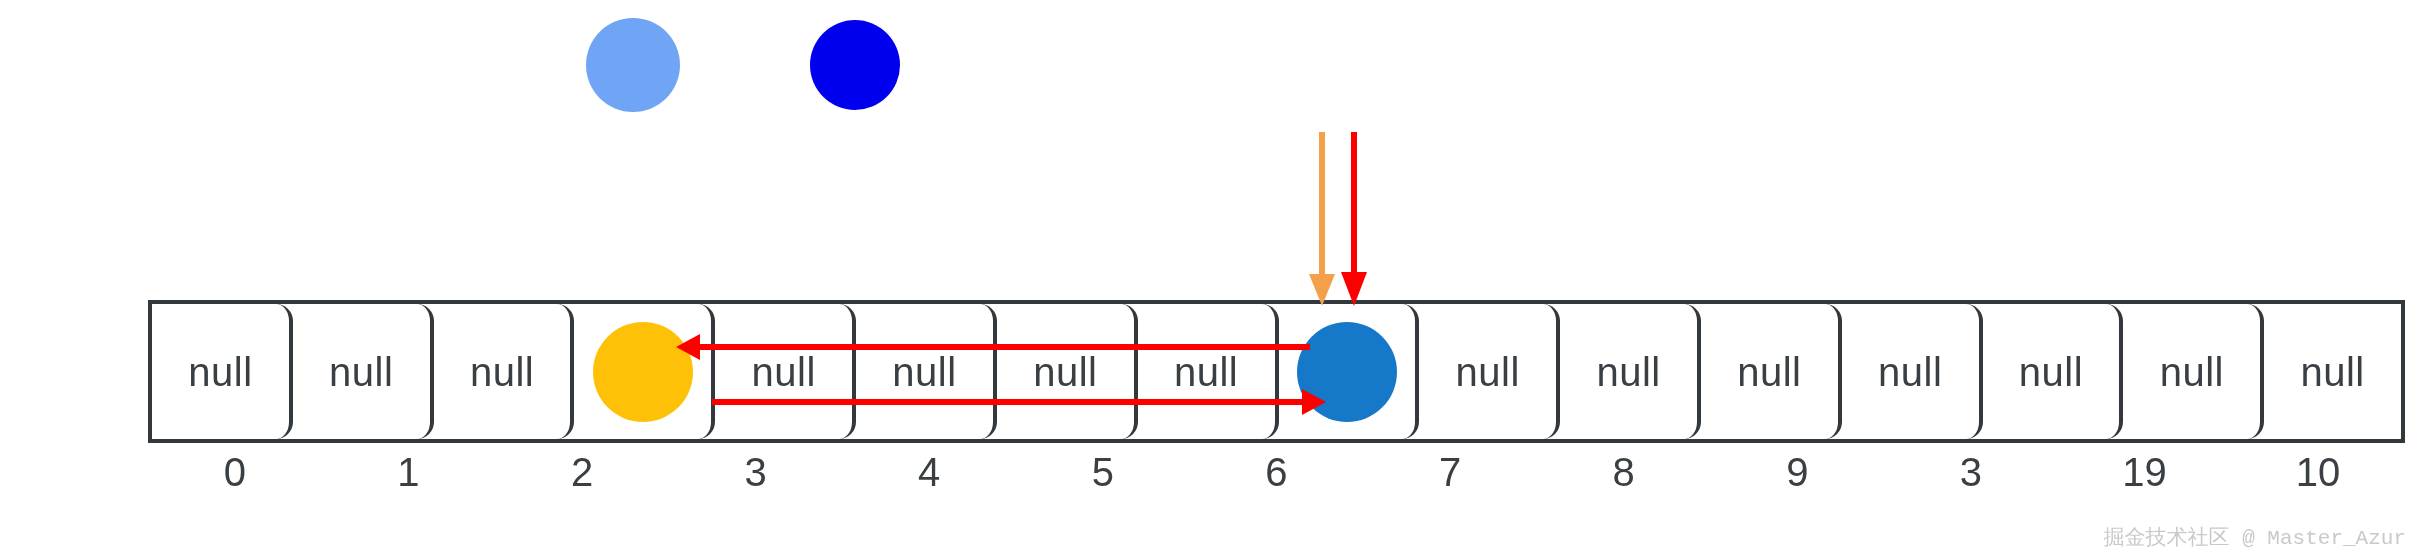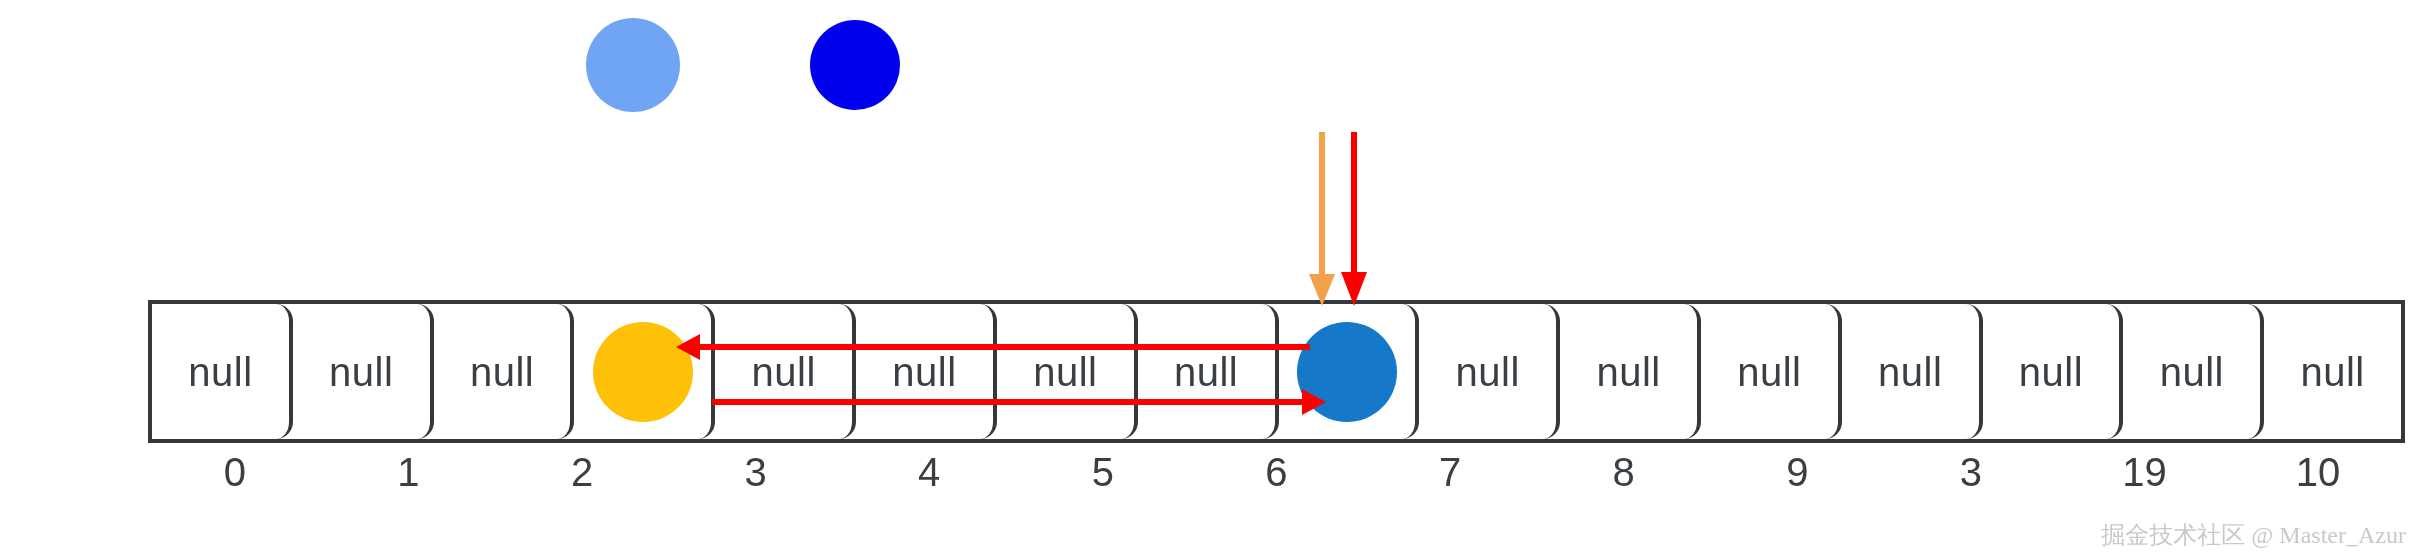--- a/index.html
+++ b/index.html
@@ -157,23 +157,23 @@
   #h-arrow-right .head {
     right: -24px;
     border-left: 24px solid #fc0000;
   }
 
   
   #watermark {
     position: absolute;
     right: 16px;
     bottom: 8px;
-    font-size: 24px;
+    font-size: 21px;
     color: #c9c9c9;
-    font-family: Liberation Serif, serif;
+    font-family: Liberation Mono, monospace;
     white-space: nowrap;
   }
 </style>
 </head>
 <body>
 
 <div id="canvas">
 
   <div class="legend-circle" id="legend-circle-light"></div>
   <div class="legend-circle" id="legend-circle-dark"></div>

